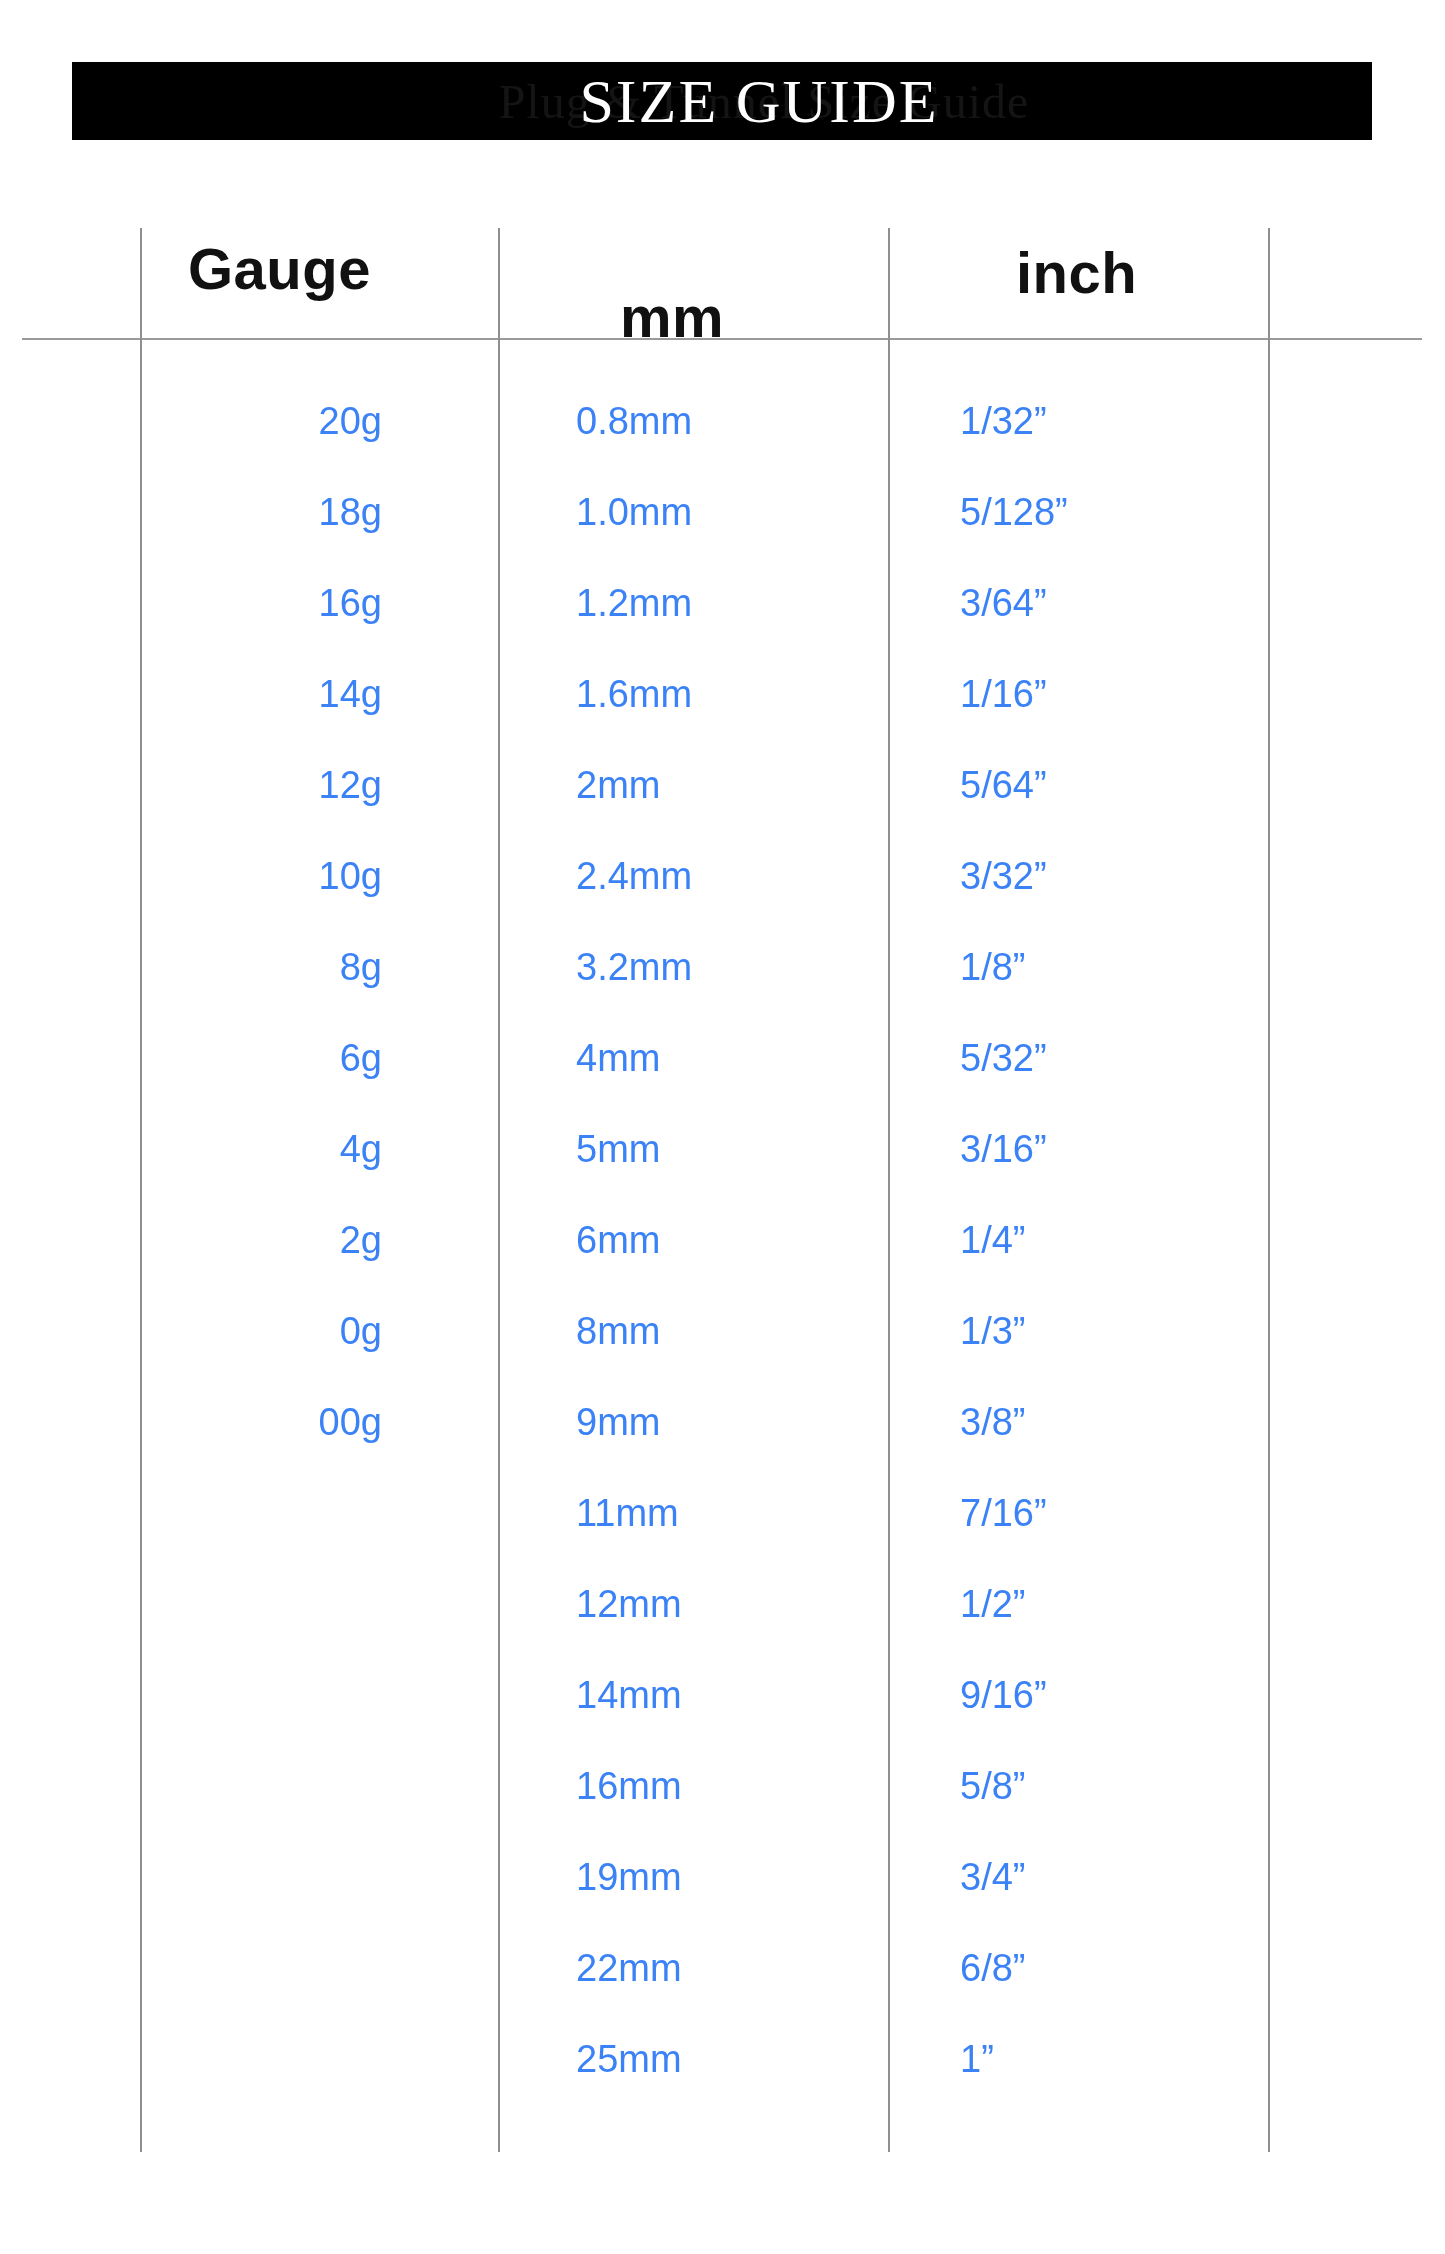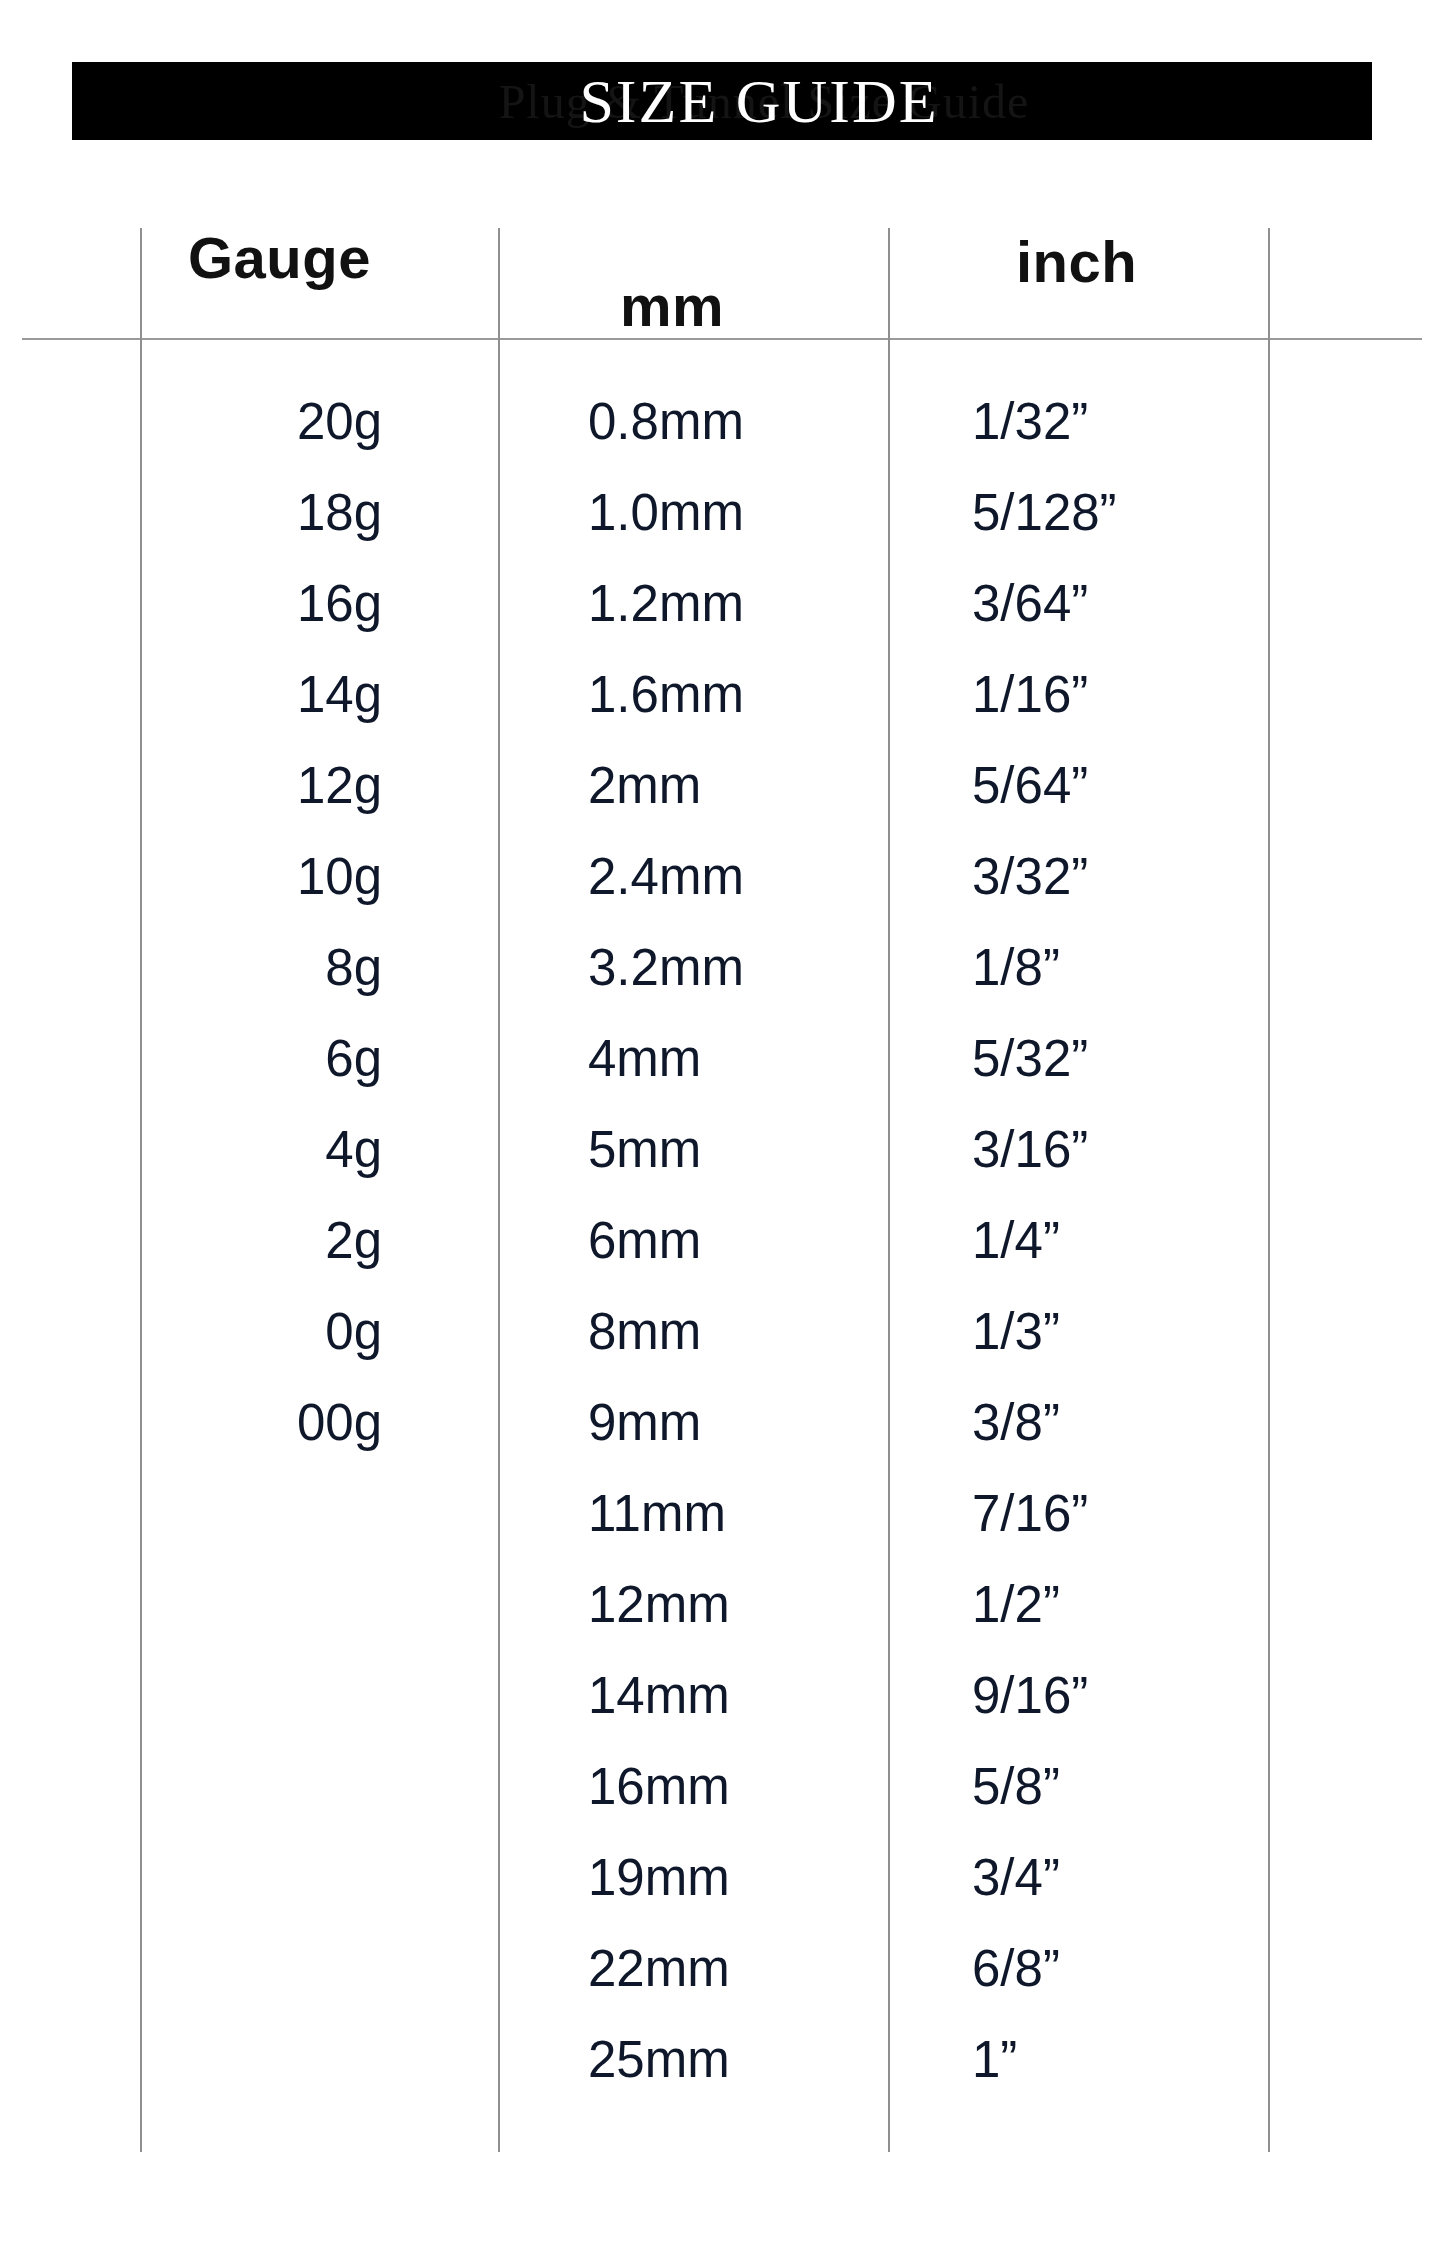--- a/index.html
+++ b/index.html
@@ -84,21 +84,21 @@
   }
   .v1 { left: 140px; }
   .v2 { left: 498px; }
   .v3 { left: 888px; }
   .v4 { left: 1268px; }
 
   
   .header-row {
     position: absolute;
     left: 0;
-    top: 224px;
+    top: 235px;
     width: 1445px;
     height: 96px;
   }
   .hdr {
     position: absolute;
     font-weight: bold;
     font-size: 58px;
     color: #111111;
     letter-spacing: 0.5px;
   }
@@ -116,26 +116,25 @@
     width: 382px;
     text-align: right;
   }
   .col-mm {
     left: 576px;
   }
   .col-inch {
     left: 960px;
   }
   .cell {
-    font-size: 51px;
+    font-size: 38px;
     line-height: 91px;
-    color: #0f172a;
+    color: #3b82f6;
     white-space: nowrap;
     height: 91px;
-    margin-left: 12px;
   }
   .col-gauge .cell {
     padding-right: 0;
   }
 </style>
 </head>
 <body>
 
 <div class="page">
 

